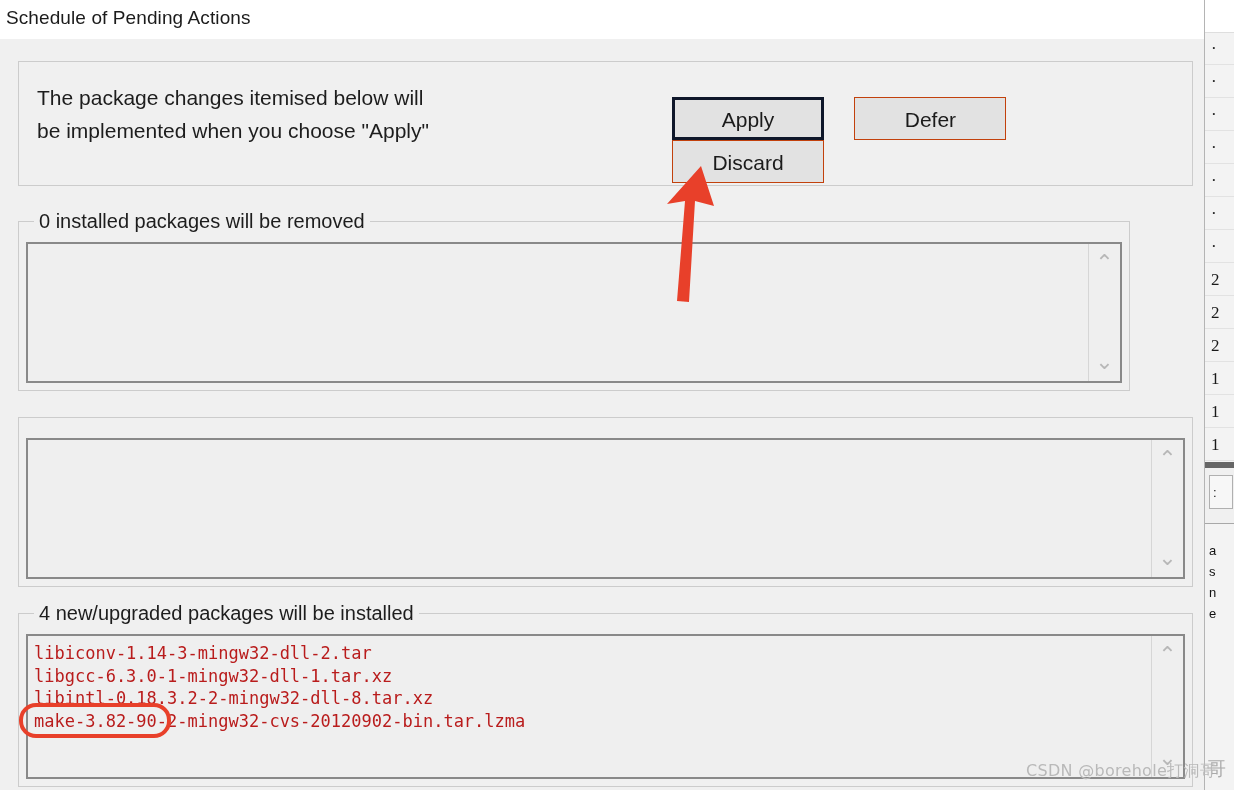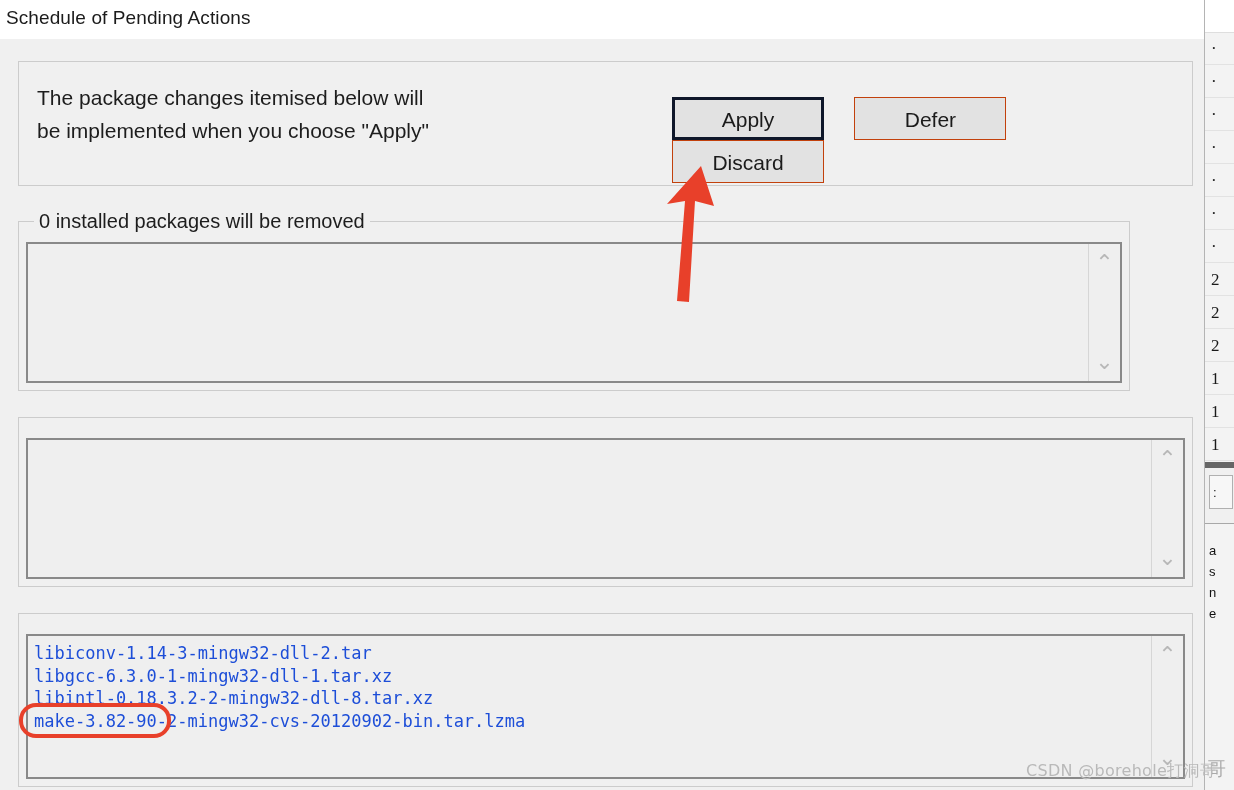--- a/index.html
+++ b/index.html
@@ -223,21 +223,21 @@
     box-sizing: border-box;
     overflow: hidden;
   }
   .list-content {
     position: absolute;
     left: 0; top: 0; right: 32px; bottom: 0;
     padding: 6px 0 0 6px;
     font-family: "DejaVu Sans Mono", "Liberation Mono", monospace;
     font-size: 17px;
     line-height: 22.5px;
-    color: #1d4ed8;
+    color: #b91c1c;
     white-space: pre;
     overflow: hidden;
   }
   .vscroll {
     position: absolute;
     right: 0;
     top: 0;
     bottom: 0;
     width: 32px;
     background: #efefef;
@@ -361,20 +361,21 @@
         <div class="list-content"></div>
         <div class="vscroll">
           <div class="arrow up">⌃</div>
           <div class="arrow down">⌄</div>
         </div>
       </div>
     </div>
 
     <div class="groupbox" id="grp-installed">
       <div class="gb-frame"></div>
+      <div class="group-legend" style="top:-1px;">4 new/upgraded packages will be installed</div>
       <div class="listbox">
         <div class="list-content">libiconv-1.14-3-mingw32-dll-2.tar
 libgcc-6.3.0-1-mingw32-dll-1.tar.xz
 libintl-0.18.3.2-2-mingw32-dll-8.tar.xz
 make-3.82-90-2-mingw32-cvs-20120902-bin.tar.lzma</div>
         <div class="vscroll">
           <div class="arrow up">⌃</div>
           <div class="arrow down">⌄</div>
         </div>
       </div>

